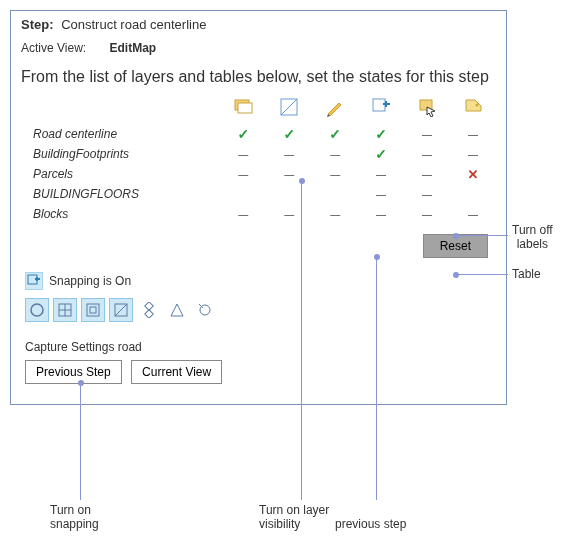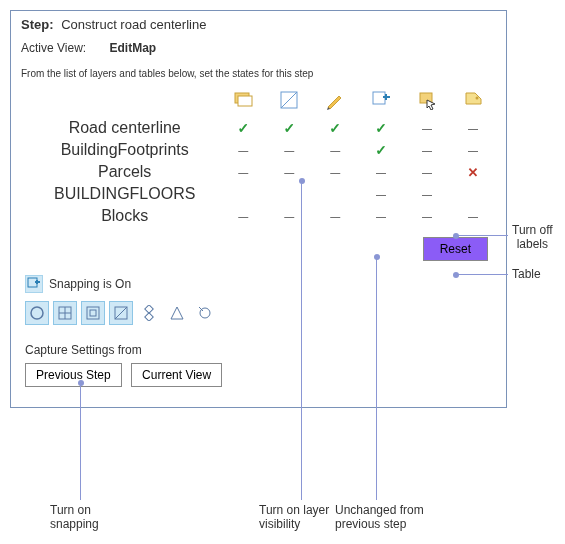--- a/index.html
+++ b/index.html
@@ -51,40 +51,40 @@
   .tabs {
     padding: 2px 10px 3px 10px;
     font-size: 12px;
     color: #666;
   }
   .tab { display: inline-block; padding: 0 2px; cursor: pointer;}
   .tab-sep { color: #bbb; margin: 0 5px; }
   .tab.active { color: #1f93c4; font-weight: 600; }
   .active-view-row { padding: 3px 10px 3px 10px; font-size: 12px; }
   .active-view-val { font-weight: bold; margin-left: 20px;}
-  .instr { padding: 10px 10px 4px 10px; font-size: 10px; }
+  .instr { padding: 10px 10px 4px 10px; font-size: 16px; }
   .grid-wrap { padding: 4px 10px 0 18px; }
   table.layer-grid { border-collapse: collapse; width: 100%; }
   table.layer-grid td, table.layer-grid th {
     padding: 2px 4px;
     text-align: center;
     font-weight: normal;
     height: 20px;
   }
   table.layer-grid th.hicon { width: 36px; height: 30px; vertical-align: bottom; padding-bottom: 4px;}
-  table.layer-grid td.lname { text-align: center; font-size: 16px; color: #333; width: 150px;}
+  table.layer-grid td.lname { text-align: left; font-size: 12px; color: #333; width: 150px; font-style: italic;}
   .cell-check { color: #2a9c3a; font-weight: bold; font-size: 14px; }
   .cell-cross { color: #c0392b; font-weight: bold; font-size: 13px; }
   .cell-dash  { color: #444; font-size: 10px; }
   .reset-btn {
     display: inline-block;
     border: 1px solid #888;
     padding: 4px 16px;
     font-size: 12px;
-    background: #8b5cf6;
+    background: #a3a3a3;
     float: right;
     margin: 10px 18px 0 0;
     cursor: pointer;
   }
   .snap-row {
     clear: both;
     padding: 14px 10px 2px 14px;
     font-size: 12px;
     display: flex;
     align-items: center;
@@ -303,21 +303,21 @@
         <svg width="16" height="16">
           <path d="M8 2 L14 14 L2 14 Z" fill="none" stroke="#5a7aa5"></path>
         </svg>
       </span><span class="snap-icon">
         <svg width="16" height="16">
           <circle cx="8" cy="8" r="5" fill="none" stroke="#5a7aa5"></circle>
           <line x1="2" y1="2" x2="6" y2="6" stroke="#5a7aa5"></line>
         </svg>
       </span></div>
 
-  <div class="capture-label">Capture Settings from</div>
+  <div class="capture-label">Capture Settings road</div>
   <div class="capture-btns">
     <button>Previous Step</button>
     <button>Current View</button>
   </div>
 
 </div>
 
 <div class="conn-dot" style="left:453px; top:233px;"></div>
 <div class="conn" style="left:458px; top:235px; width:50px; height:1px;"></div>
 <div class="annot" style="left:512px; top:223px; text-align:center;">
@@ -336,14 +336,14 @@
 
 <div class="conn-dot" style="left:299px; top:178px;"></div>
 <div class="conn" style="left:301px; top:183px; width:1px; height:317px;"></div>
 <div class="annot" style="left:259px; top:503px; width:90px;">
   <span>Turn on layer</span><br><span>visibility</span>
 </div>
 
 <div class="conn-dot" style="left:374px; top:254px;"></div>
 <div class="conn" style="left:376px; top:259px; width:1px; height:241px;"></div>
 <div class="annot" style="left:335px; top:503px; width:100px;">
-  <span>Unchanged from</span><br><span>previous step</span>
+  <br><span>previous step</span>
 </div>
 
 </body></html>

